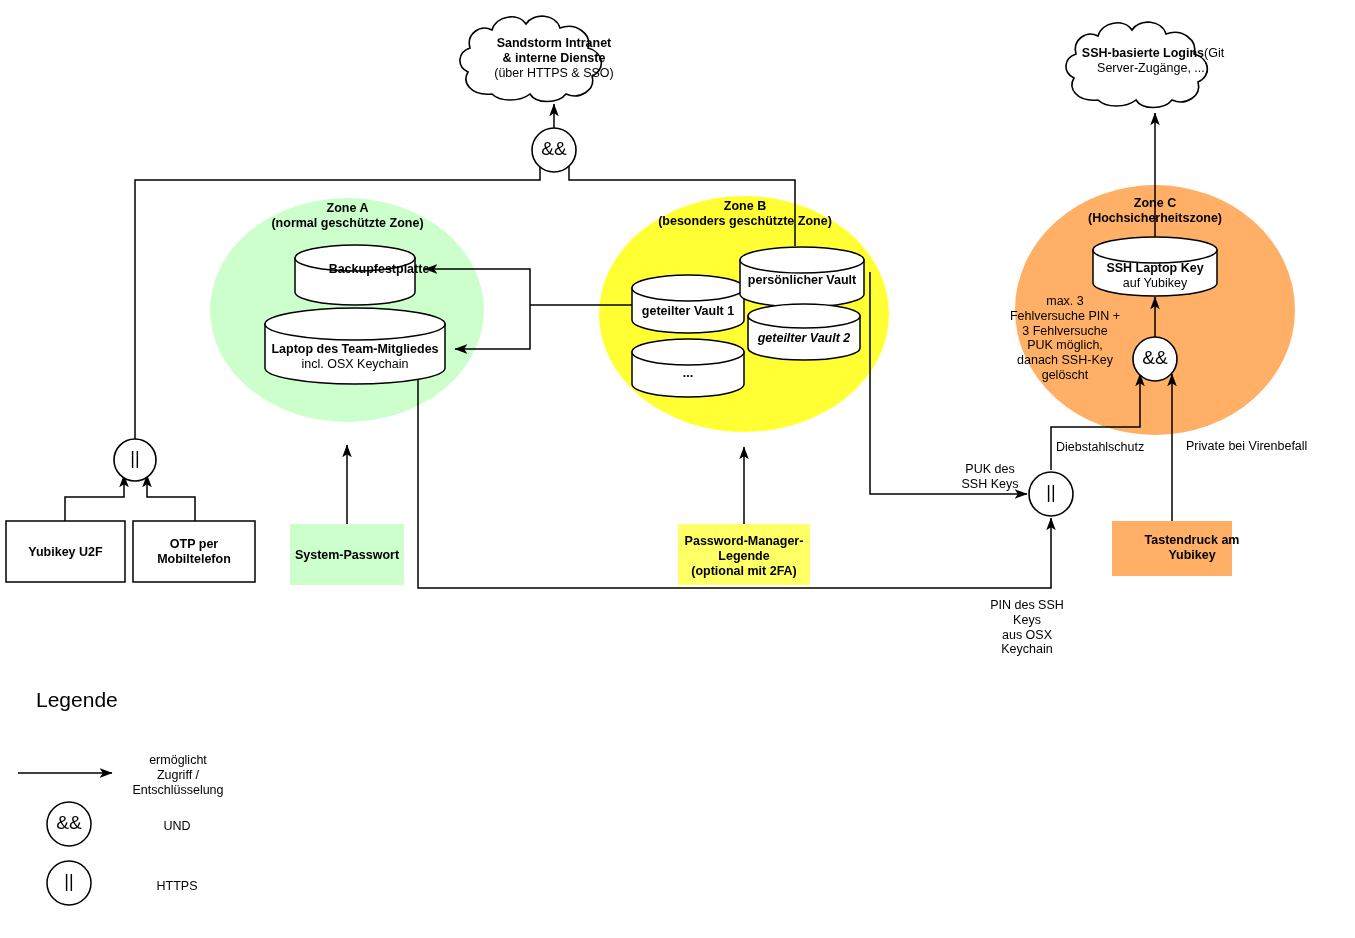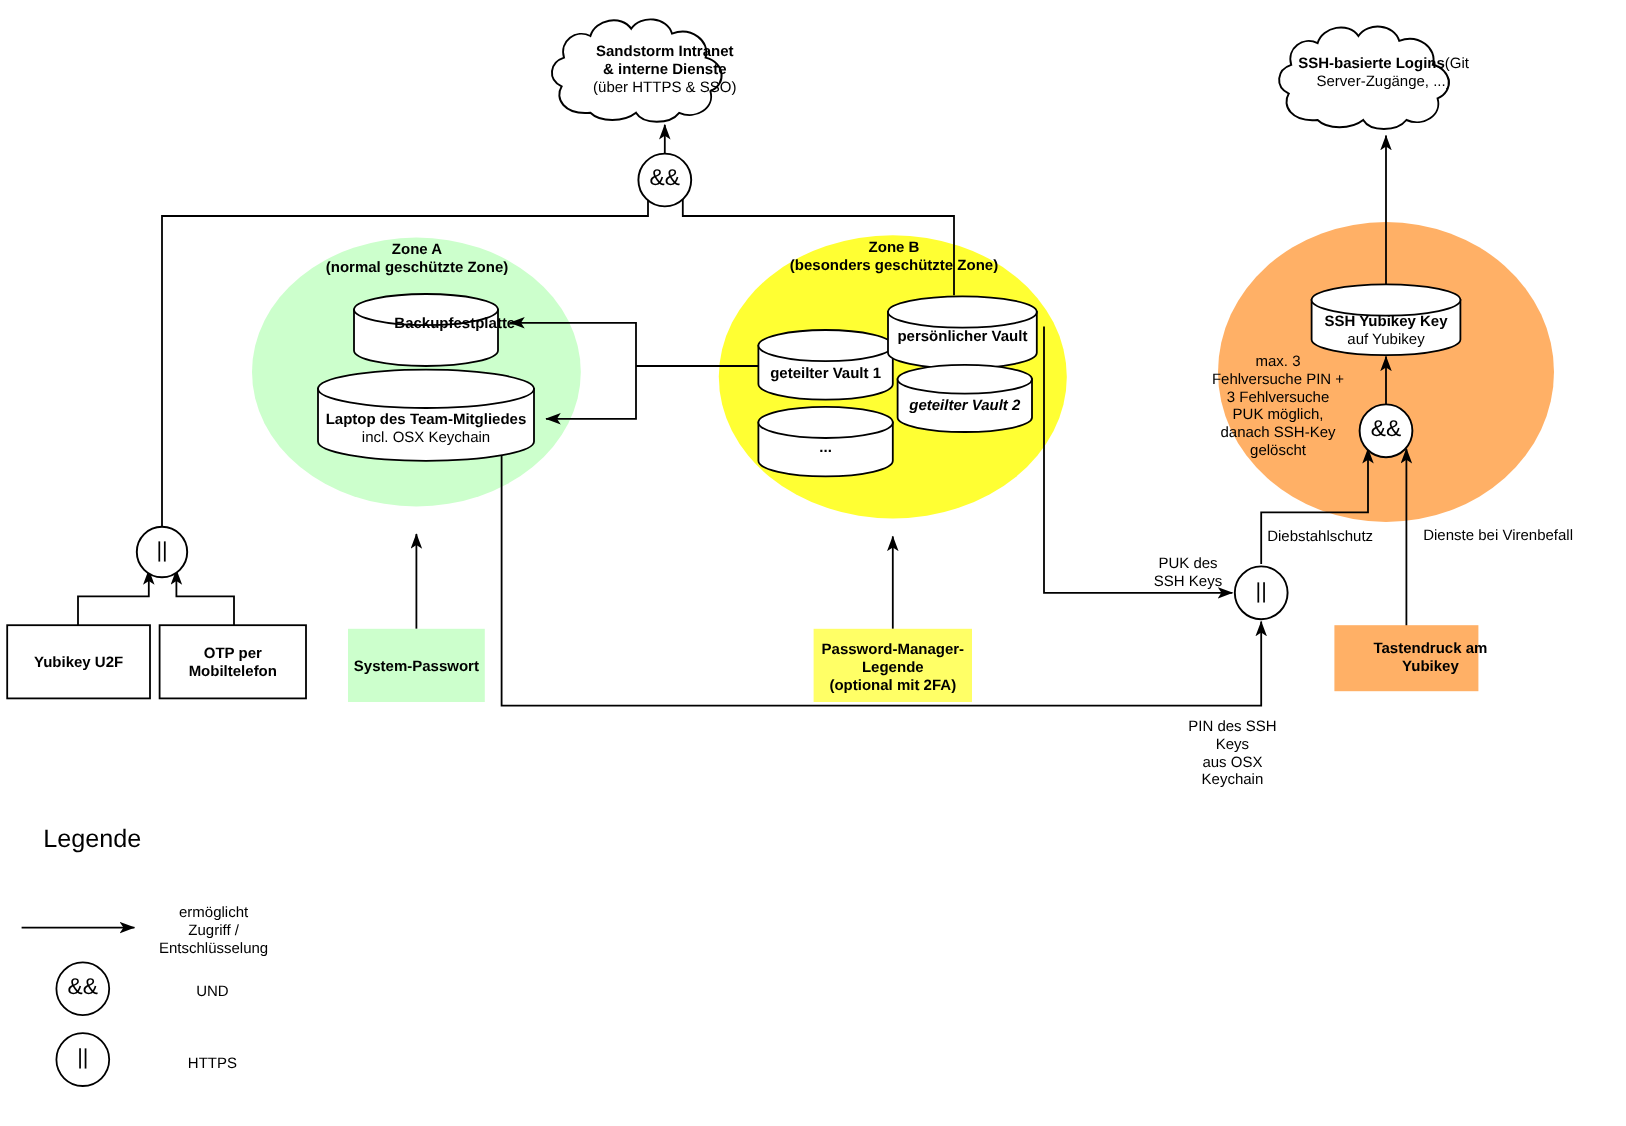--- a/index.html
+++ b/index.html
@@ -136,35 +136,39 @@
   </div>
 
   <div class="lbl b" style="left:230px;top:201px;width:235px;font-size:12.5px;">
     <div>Zone A</div>
     <div>(normal geschützte Zone)</div>
   </div>
   <div class="lbl b" style="left:615px;top:199px;width:260px;font-size:12.5px;">
     <div>Zone B</div>
     <div>(besonders geschützte Zone)</div>
   </div>
+  <div class="lbl b" style="left:1035px;top:196px;width:240px;font-size:12.5px;">
+    <div>Zone C</div>
+    <div>(Hochsicherheitszone)</div>
+  </div>
 
   <div class="lbl b" style="left:295px;top:262px;width:120px;font-size:12.5px;padding-left:24px;">Backupfestplatte</div>
 
   <div class="lbl" style="left:255px;top:342px;width:200px;font-size:12.5px;">
     <div class="b">Laptop des Team-Mitgliedes</div>
     <div class="n">incl. OSX Keychain</div>
   </div>
 
   <div class="lbl b" style="left:628px;top:304px;width:120px;font-size:12.5px;">geteilter Vault 1</div>
   <div class="lbl b" style="left:628px;top:366px;width:120px;font-size:12.5px;">...</div>
   <div class="lbl b" style="left:738px;top:273px;width:128px;font-size:12.5px;">persönlicher Vault</div>
   <div class="lbl b" style="left:744px;top:331px;width:120px;font-size:12.5px;font-style:italic;">geteilter Vault 2</div>
 
   <div class="lbl" style="left:1090px;top:261px;width:130px;font-size:12.5px;">
-    <div class="b">SSH Yubikey Key</div>
+    <div class="b">SSH Laptop Key</div>
     <div class="n">auf Yubikey</div>
   </div>
 
   <div class="lbl b" style="left:6px;top:545px;width:119px;font-size:12.5px;">Yubikey U2F</div>
   <div class="lbl b" style="left:133px;top:537px;width:122px;font-size:12.5px;">
     <div>OTP per</div>
     <div>Mobiltelefon</div>
   </div>
   <div class="lbl b" style="left:290px;top:548px;width:114px;font-size:12.5px;">System-Passwort</div>
   <div class="lbl b" style="left:675px;top:534px;width:138px;font-size:12.5px;">
@@ -188,21 +192,21 @@
 PUK möglich,
 danach SSH-Key
 gelöscht</div>
   <div class="lbl n" style="left:947px;top:462px;width:86px;font-size:12.5px;white-space:pre-line;">PUK des
 SSH Keys</div>
   <div class="lbl n" style="left:967px;top:598px;width:120px;font-size:12.5px;white-space:pre-line;">PIN des SSH
 Keys
 aus OSX
 Keychain</div>
   <div class="lbl n" style="left:1056px;top:440px;width:130px;font-size:12.5px;text-align:left;">Diebstahlschutz</div>
-  <div class="lbl n" style="left:1186px;top:439px;width:160px;font-size:12.5px;text-align:left;">Dienste bei Virenbefall</div>
+  <div class="lbl n" style="left:1186px;top:439px;width:160px;font-size:12.5px;text-align:left;">Private bei Virenbefall</div>
 
   <div class="lbl n" style="left:36px;top:688px;width:220px;font-size:21px;text-align:left;">Legende</div>
   <div class="lbl n" style="left:128px;top:753px;width:100px;font-size:12.5px;white-space:pre-line;">ermöglicht
 Zugriff /
 Entschlüsselung</div>
   <div class="lbl" style="left:44px;top:812px;width:50px;font-size:19px;">&amp;&amp;</div>
   <div class="lbl n" style="left:137px;top:819px;width:80px;font-size:12.5px;">UND</div>
   <div class="lbl" style="left:44px;top:871px;width:50px;font-size:18px;">||</div>
   <div class="lbl n" style="left:137px;top:879px;width:80px;font-size:12.5px;">HTTPS</div>
 

